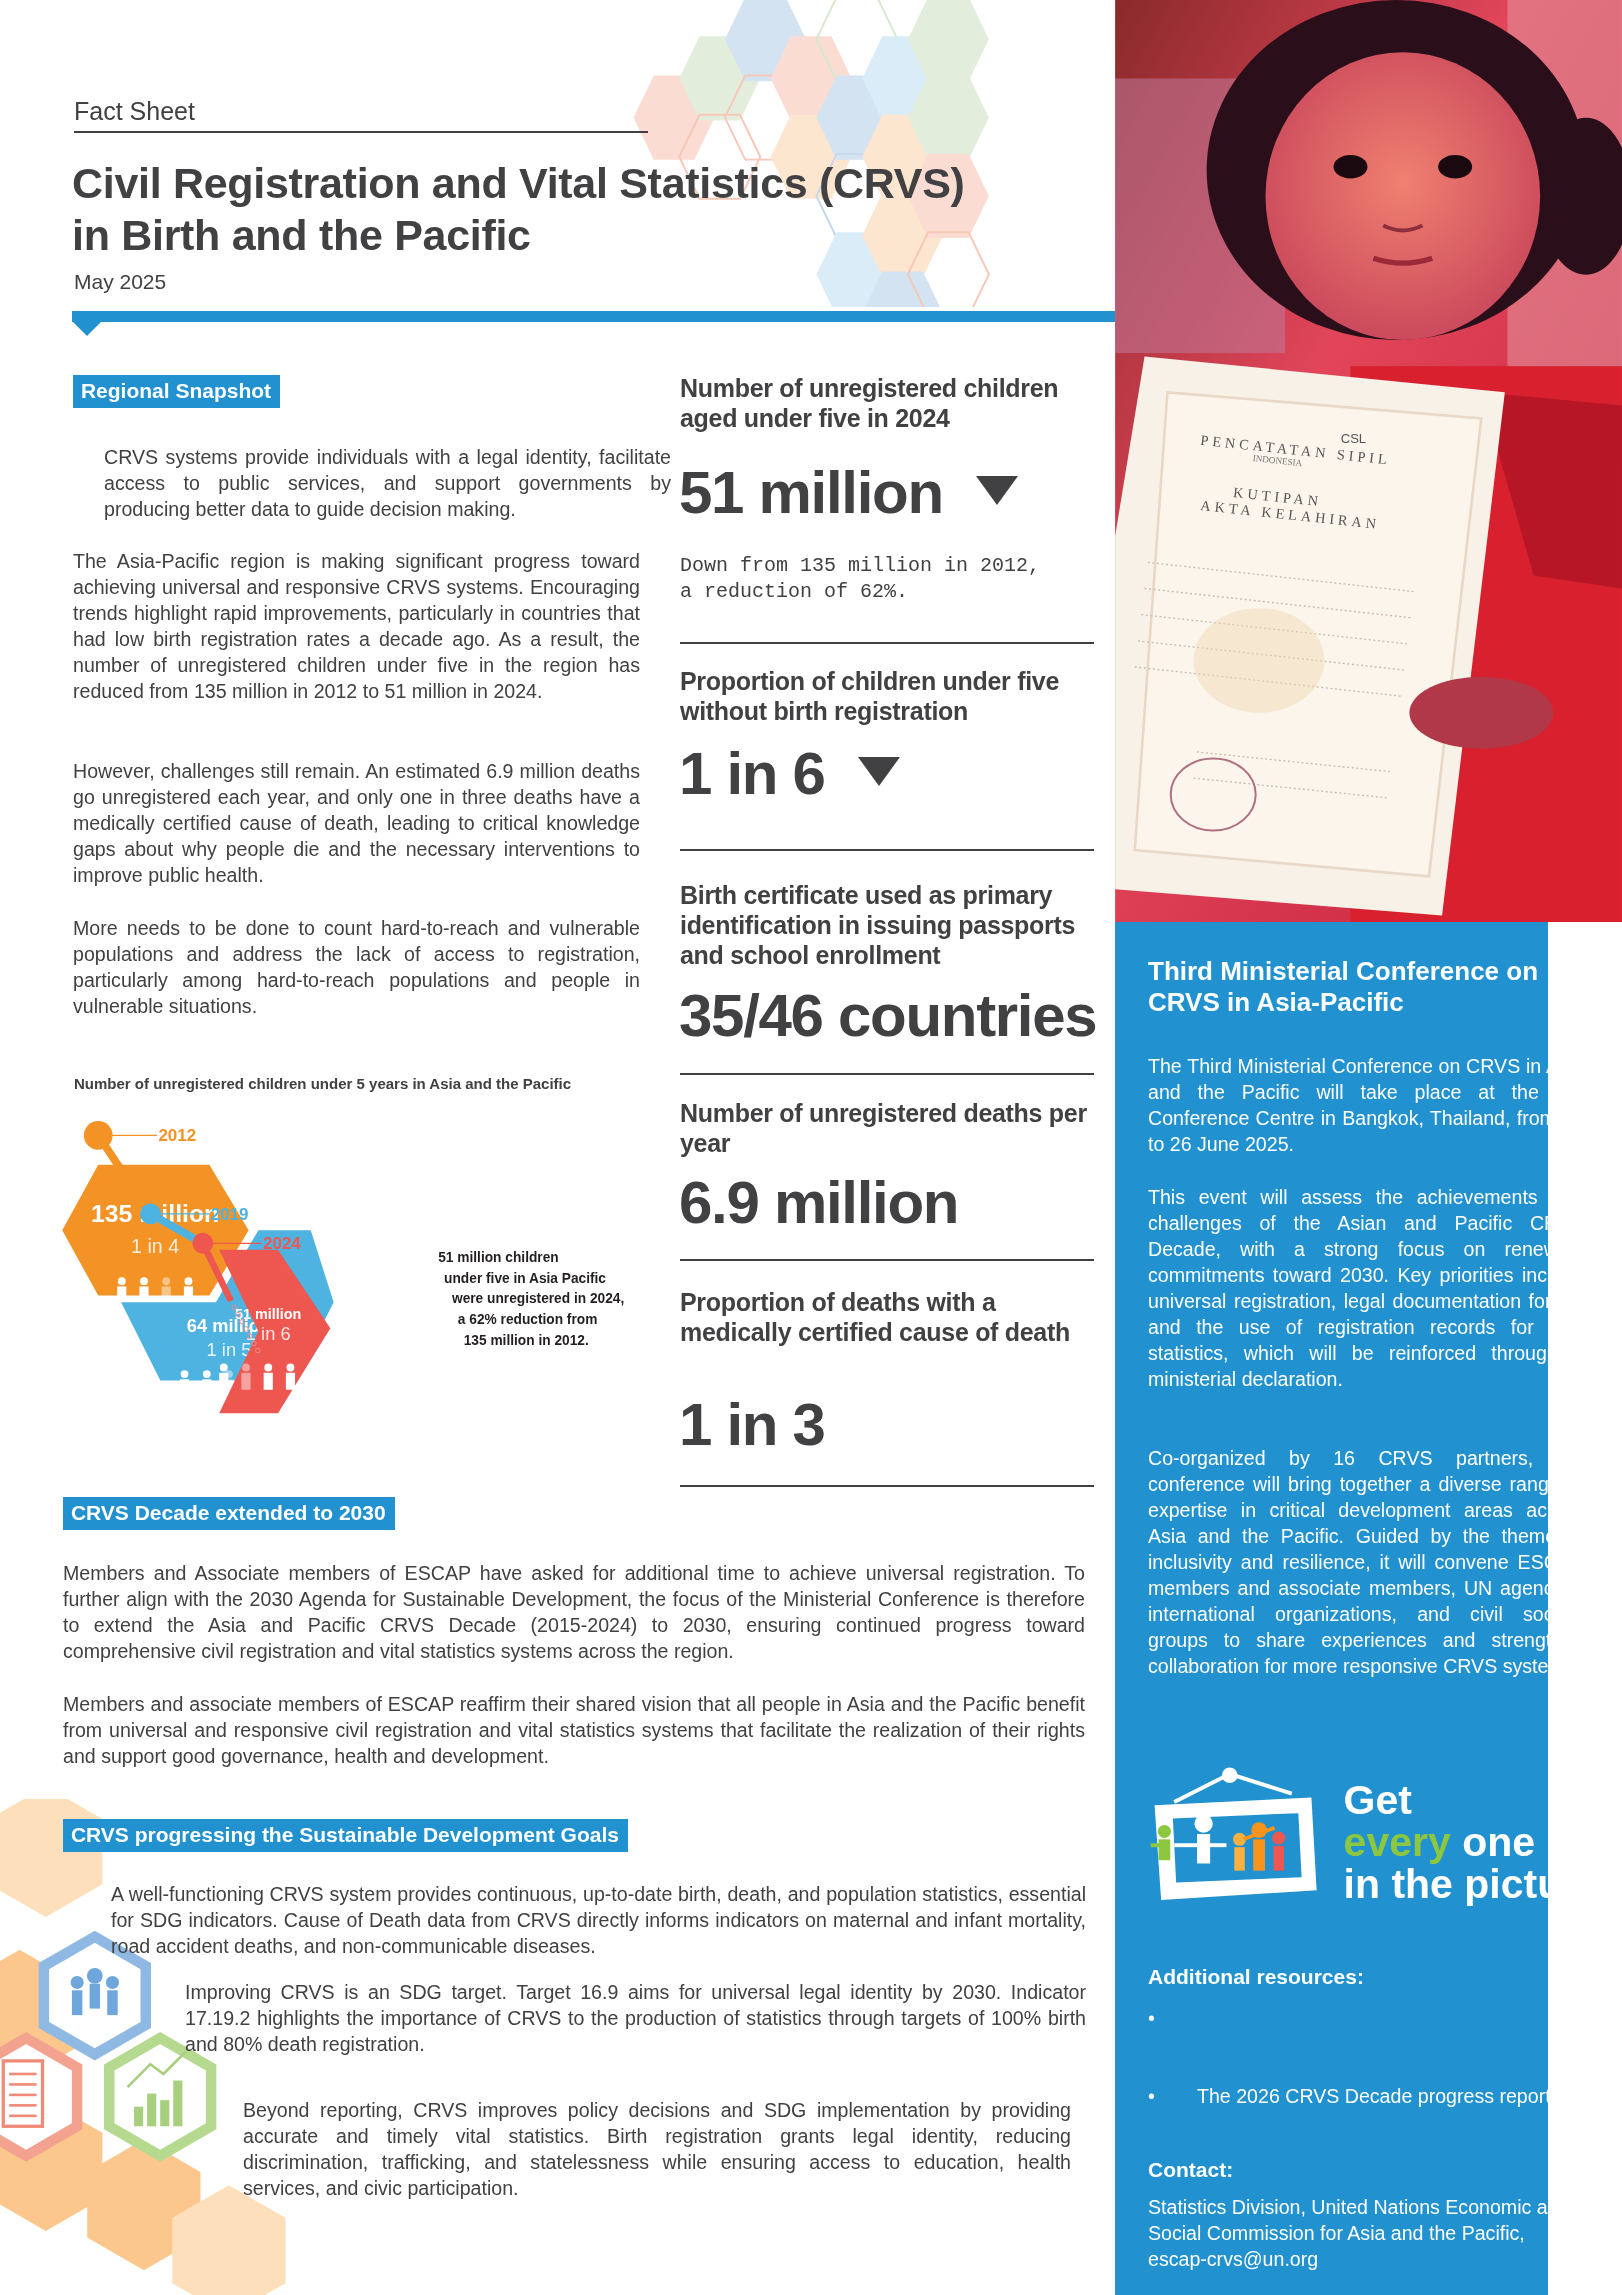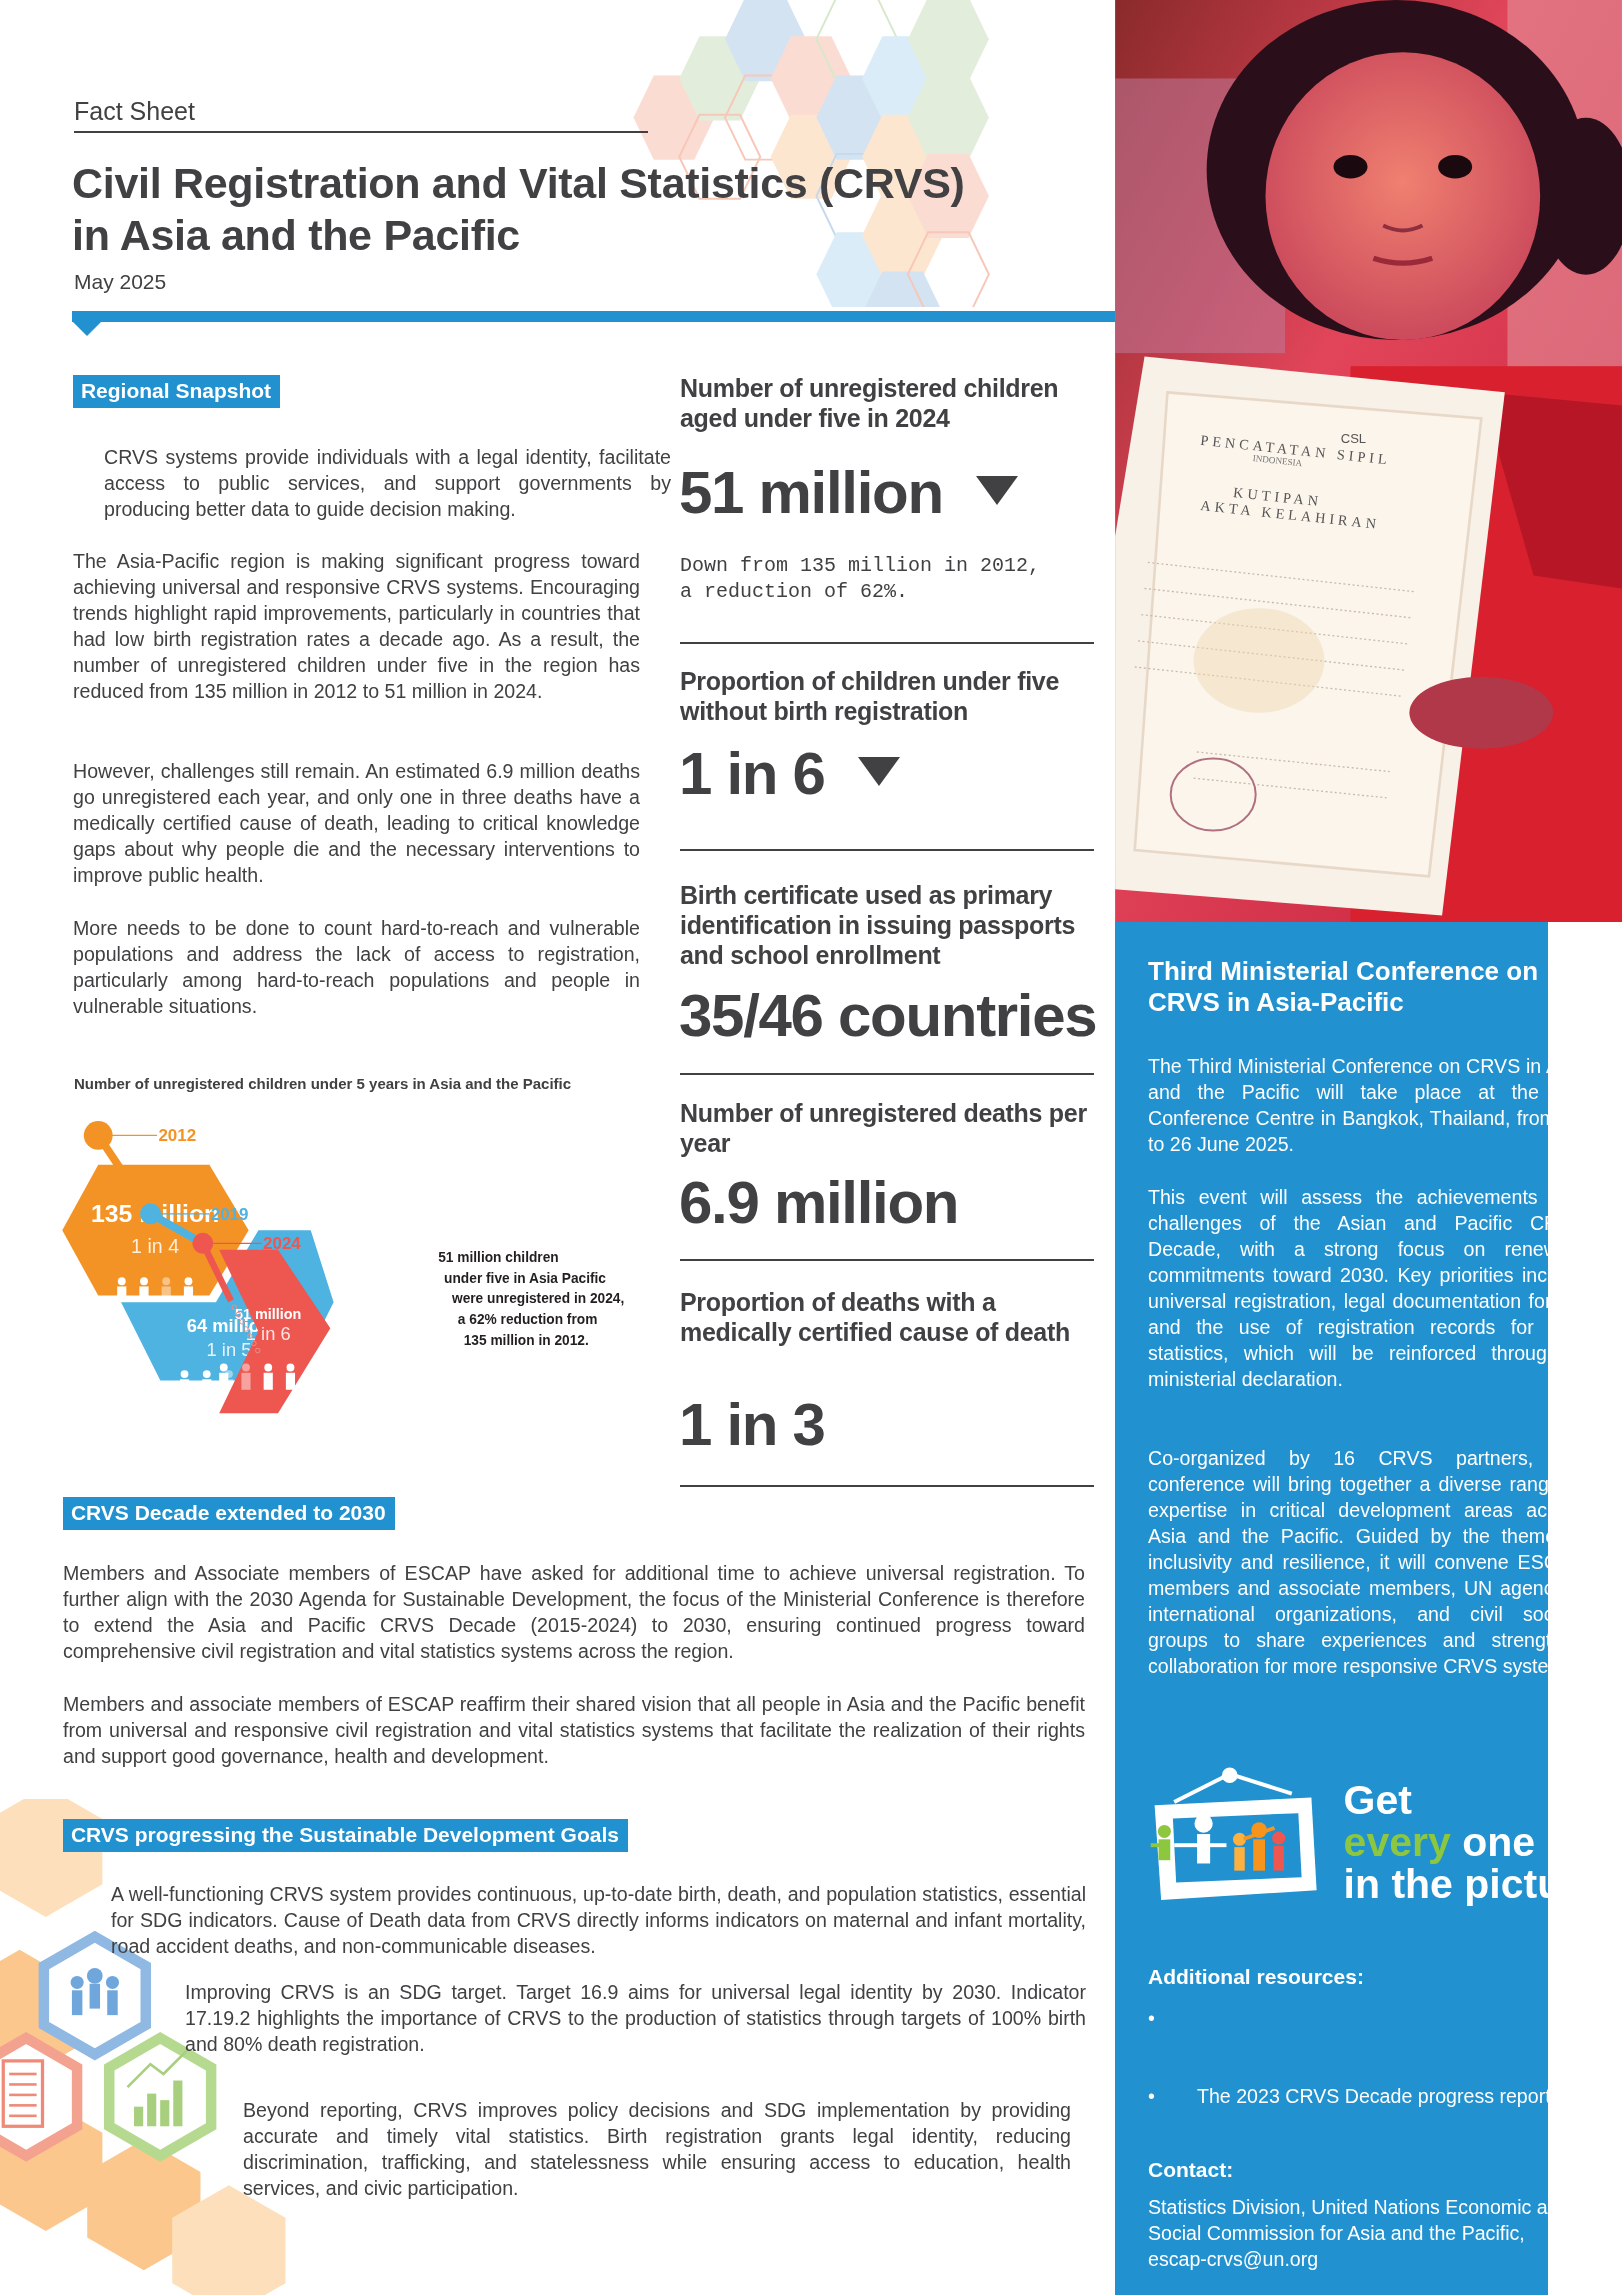--- a/index.html
+++ b/index.html
@@ -78,21 +78,21 @@
     <polygon points="552.0,60.0 521.0,124.4 459.0,124.4 428.0,60.0 459.0,-4.4 521.0,-4.4" fill="#e2eedb"></polygon>
     <polygon points="552.0,180.0 521.0,244.4 459.0,244.4 428.0,180.0 459.0,115.6 521.0,115.6" fill="#e2eedb"></polygon>
     <polygon points="552.0,300.0 521.0,364.4 459.0,364.4 428.0,300.0 459.0,235.6 521.0,235.6" fill="#fbdcd2"></polygon>
     <polygon points="552.0,420.0 521.0,484.4 459.0,484.4 428.0,420.0 459.0,355.6 521.0,355.6" fill="none" stroke="#f7c7b8" stroke-width="3"></polygon>
   </svg>
 
 <div class="abs fs-label">Fact Sheet</div>
 <div class="abs fs-rule"></div>
 <div class="abs title">
   <div>Civil Registration and Vital Statistics (CRVS)</div>
-  <div>in Asia and the Pacific</div>
+  <div>in Birth and the Pacific</div>
 </div>
 <div class="abs date">May 2025</div>
 <div class="abs blue-bar"></div>
 <div class="abs bar-notch"></div>
 
 <div class="abs photo">
   <svg width="507" height="922" viewBox="0 0 775 1410">
     <defs>
       <linearGradient id="bgGrad" x1="0" y1="0" x2="1" y2="1">
         <stop offset="0" stop-color="#8a2a2a"></stop>
@@ -332,19 +332,19 @@
       <div>in the picture</div>
     </div>
   </div>
 
   <div class="abs res-title">Additional resources:</div>
   <div class="abs res-item" style="top:1083px; height:52px;">
     <span class="bullet">•</span>
   </div>
   <div class="abs res-item" style="top:1161px; height:26px;">
     <span class="bullet">•</span>
-    <span class="txt">The 2023 CRVS Decade progress report</span>
+    <span class="txt">The 2026 CRVS Decade progress report</span>
   </div>
 
   <div class="abs contact-title">Contact:</div>
   <div class="abs contact-body">Statistics Division, United Nations Economic and Social Commission for Asia and the Pacific, escap-crvs@un.org</div>
 </div>
 
 
 </body></html>

